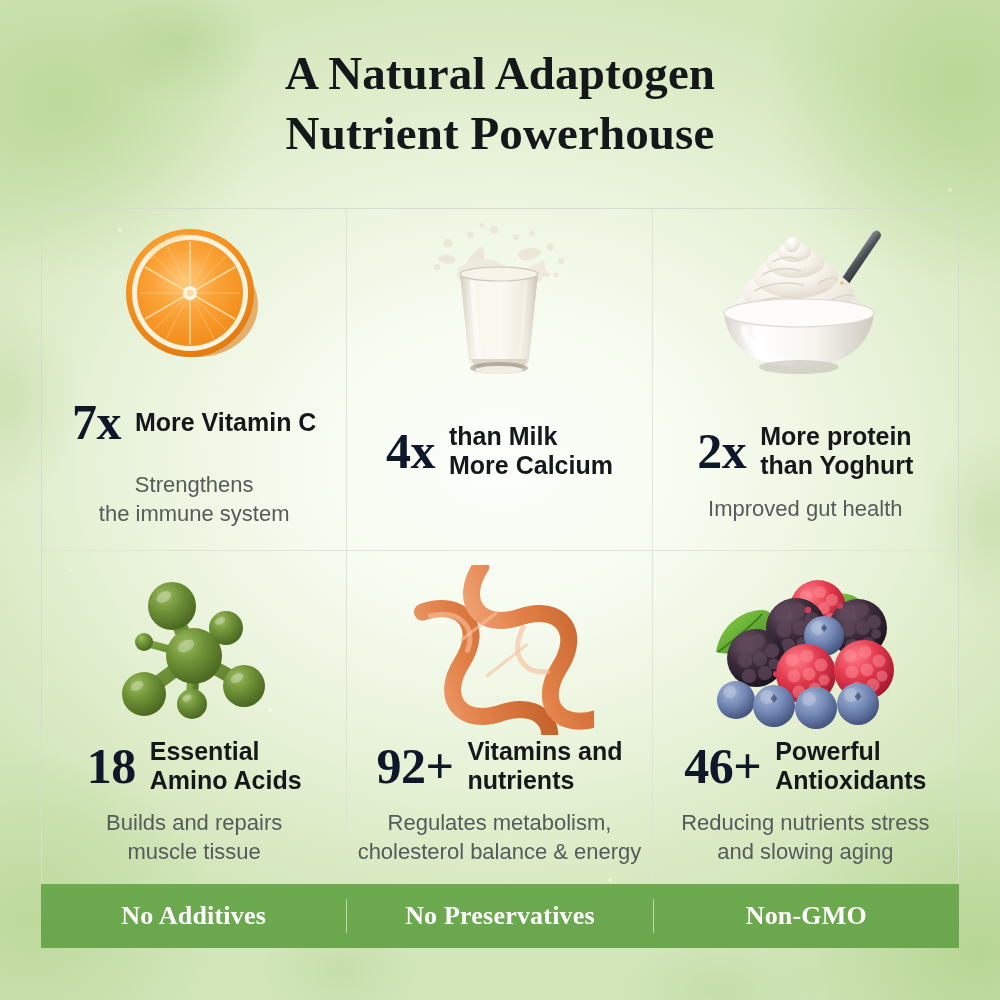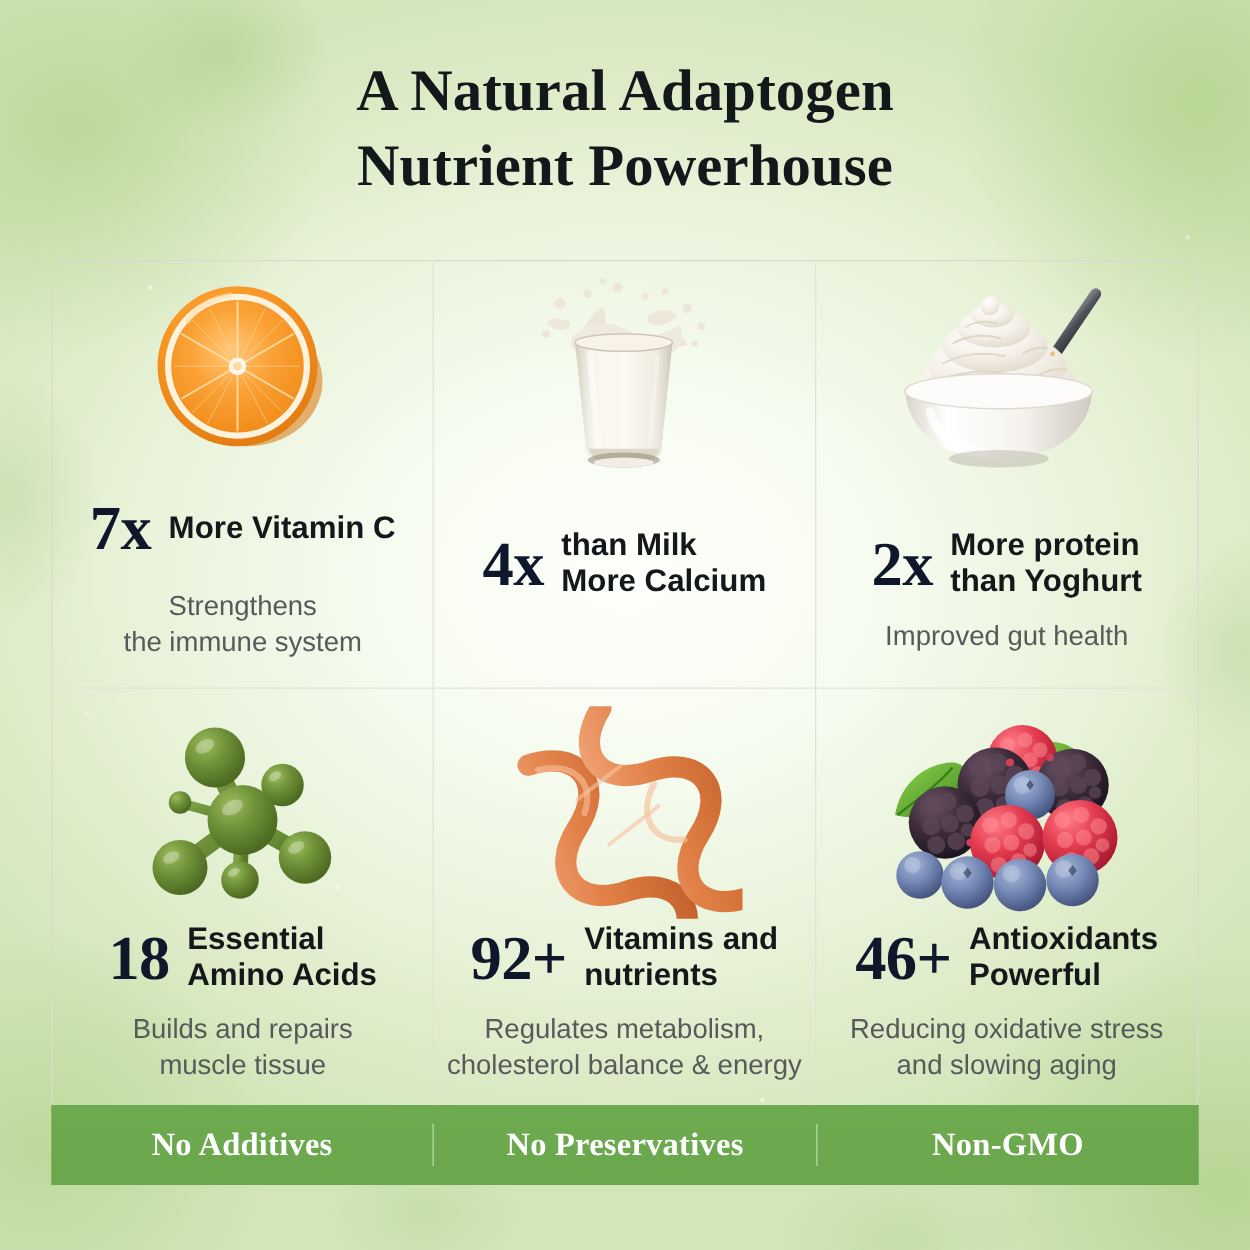--- a/index.html
+++ b/index.html
@@ -534,26 +534,26 @@
             <g>
               <circle cx="158" cy="138" r="21" fill="url(#bbBlue)"></circle>
               <circle cx="151" cy="129" r="7" fill="#c3cfe6" opacity=".45"></circle>
               <path d="M158 126l3.4 4.4-3.4 4.4-3.4-4.4z" fill="#2e3a5c" opacity=".65"></path>
             </g>
           </svg>
         </div>
         <div class="statline">
           <span class="bignum">46+</span>
           <span class="lbl">
+            <span class="ln">Powerful</span>
             <span class="ln">Antioxidants</span>
-            <span class="ln">Powerful</span>
           </span>
         </div>
         <div class="desc">
-          <span class="ln">Reducing oxidative stress</span>
+          <span class="ln">Reducing nutrients stress</span>
           <span class="ln">and slowing aging</span>
         </div>
       </div>
 
     </div>
   </div>
 
   <div class="footer">
     <div class="fitem">No Additives</div>
     <div class="fdiv"></div>

